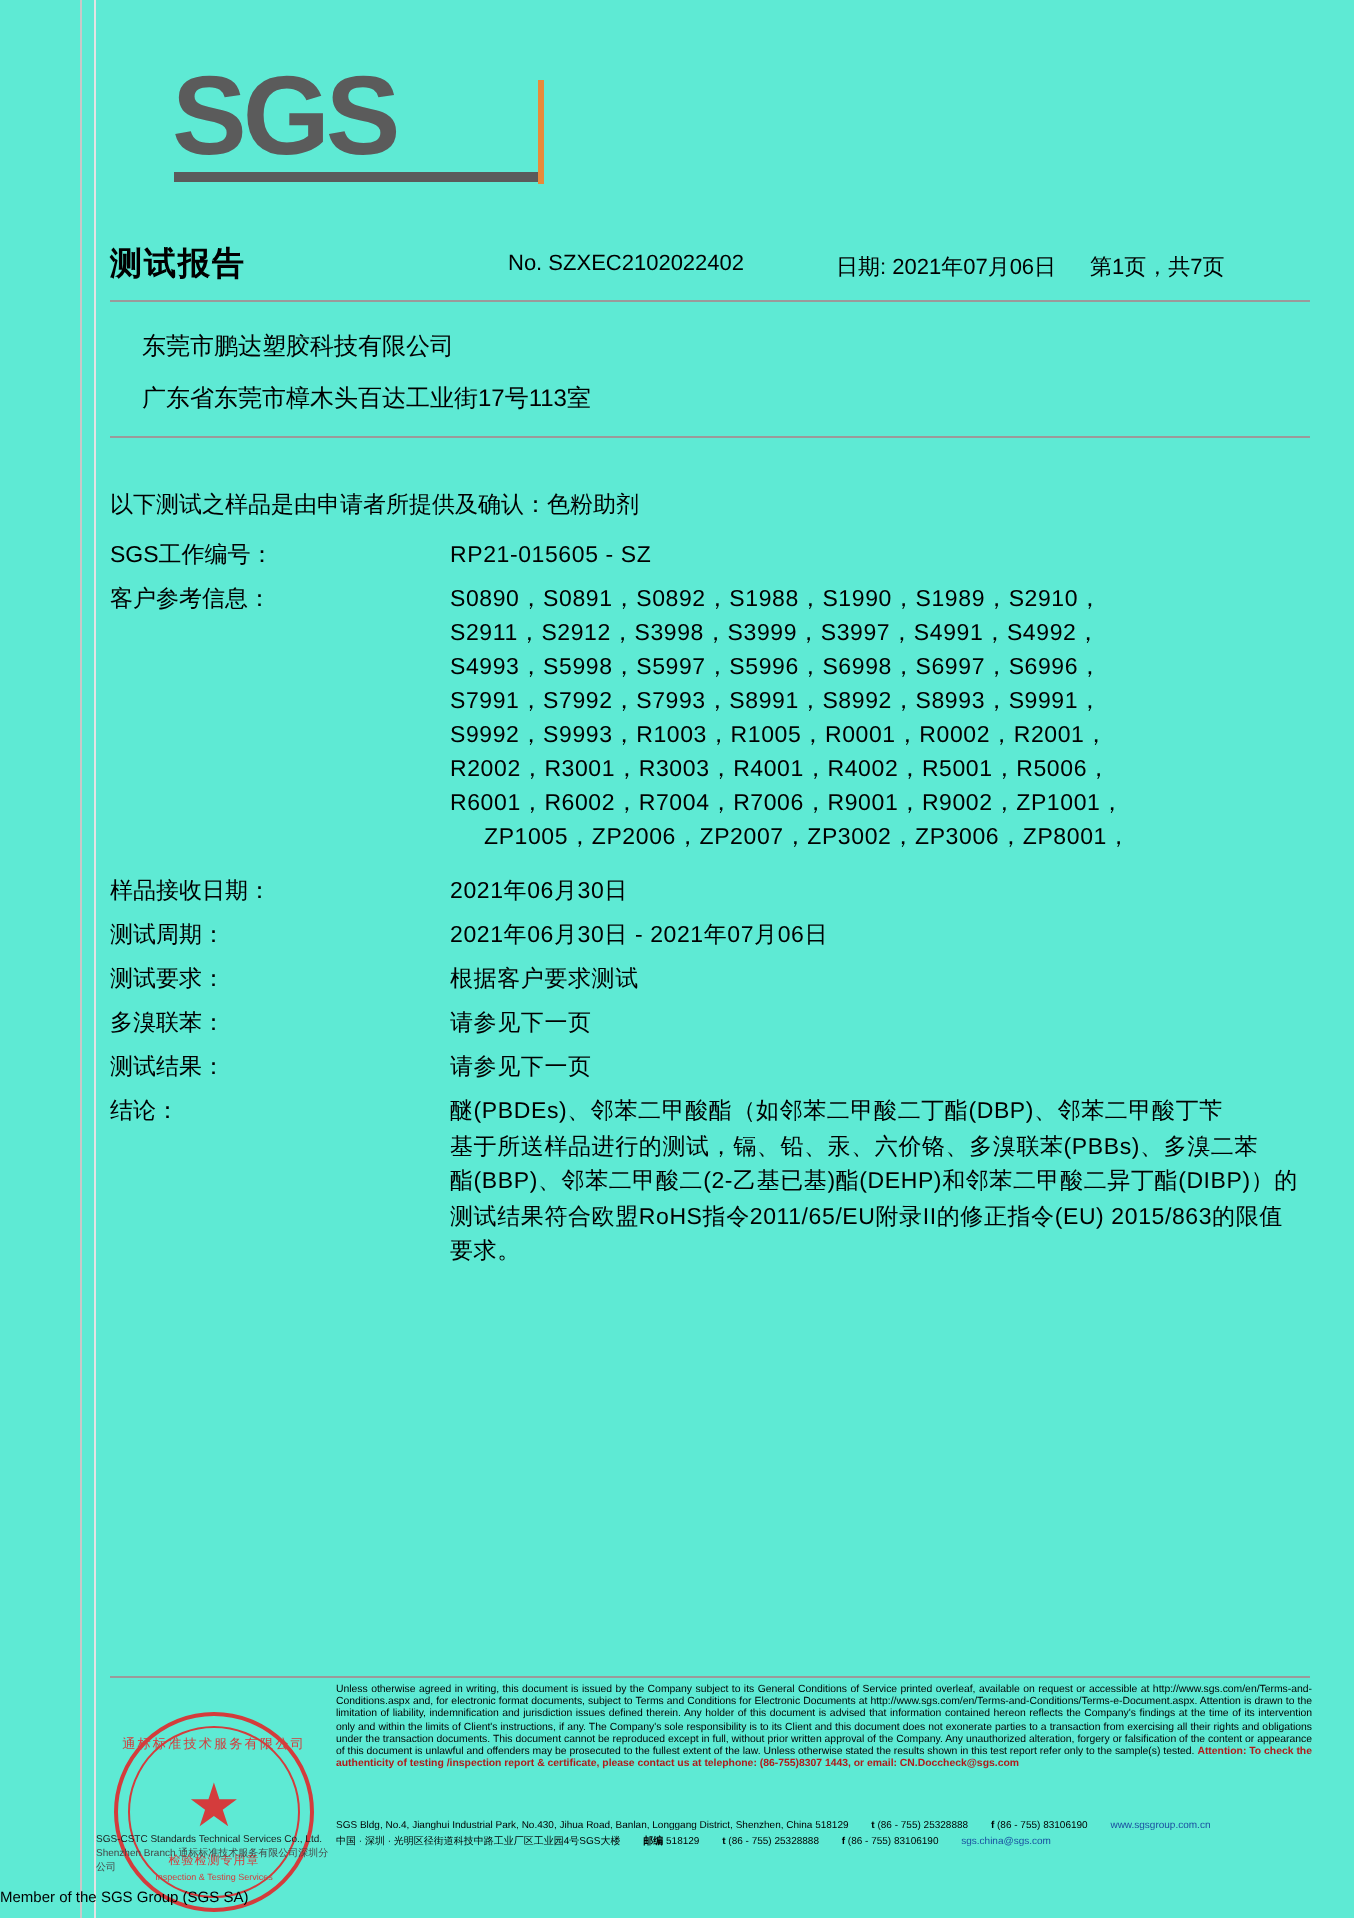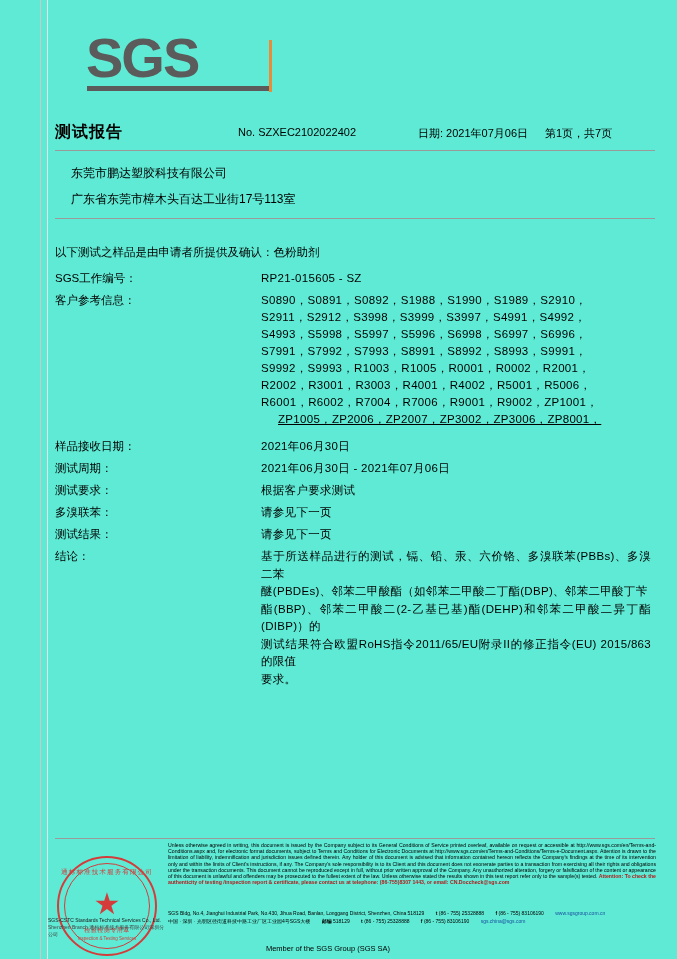--- a/index.html
+++ b/index.html
@@ -79,21 +79,21 @@
   .doc-title {
     position: absolute;
     left: 0; top: 0;
     font-size: 16px;
     font-weight: bold;
     color: #000;
     letter-spacing: 1px;
   }
   .doc-no {
     position: absolute;
-    left: 161px; top: 4px;
+    left: 177px; top: 4px;
     font-size: 11px;
     padding-left: 22px;
   }
   .doc-date {
     position: absolute;
     left: 363px; top: 4px;
     font-size: 11px;
   }
   .doc-page {
     position: absolute;
@@ -142,33 +142,32 @@
     position: absolute;
     left: 55px;
     top: 270px;
     width: 600px;
     font-size: 11.5px;
   }
   .kv-row {
     display: flex;
     align-items: flex-start;
     margin-bottom: 8px;
-    gap: 36px;
   }
   .kv-key {
     width: 170px;
     flex: 0 0 170px;
     line-height: 17px;
   }
   .kv-val {
     flex: 1 1 auto;
     line-height: 17px;
   }
   .kv-val .line { display: block; letter-spacing: 0.3px; }
-  .kv-val .line.indent { padding-left: 17px; text-decoration: underline; }
+  .kv-val .line.indent { padding-left: 17px; }
 
   .kv-row.tight { margin-bottom: 5px; }
   .kv-row.gap-top { margin-top: 10px; }
 
   .conclusion .kv-val {
     line-height: 17.5px;
     text-align: justify;
     padding-right: 4px;
   }
 
@@ -278,21 +277,21 @@
     color: #1b1b1b;
     width: 120px;
   }
   .sgs-label .l2 { color: #444; }
 
   .member-line {
     position: absolute;
     left: 0;
     top: 944px;
     width: 656px;
-    text-align: center;
+    text-align: left;
     font-size: 7.5px;
     color: #000;
   }
 </style>
 </head>
 <body>
 
 <div class="page">
 
   <div class="rule-left-outer"></div>
@@ -375,22 +374,22 @@
     <div class="kv-row tight">
       <div class="kv-key">测试结果：</div>
       <div class="kv-val">
         <span class="line">请参见下一页</span>
       </div>
     </div>
 
     <div class="kv-row conclusion">
       <div class="kv-key">结论：</div>
       <div class="kv-val">
+        <span class="line">醚(PBDEs)、邻苯二甲酸酯（如邻苯二甲酸二丁酯(DBP)、邻苯二甲酸丁苄</span>
         <span class="line">基于所送样品进行的测试，镉、铅、汞、六价铬、多溴联苯(PBBs)、多溴二苯</span>
-        <span class="line">醚(PBDEs)、邻苯二甲酸酯（如邻苯二甲酸二丁酯(DBP)、邻苯二甲酸丁苄</span>
         <span class="line">酯(BBP)、邻苯二甲酸二(2-乙基已基)酯(DEHP)和邻苯二甲酸二异丁酯(DIBP)）的</span>
         <span class="line">测试结果符合欧盟RoHS指令2011/65/EU附录II的修正指令(EU) 2015/863的限值</span>
         <span class="line">要求。</span>
       </div>
     </div>
 
   </div>
 
   <div class="footer-hr"></div>
 

